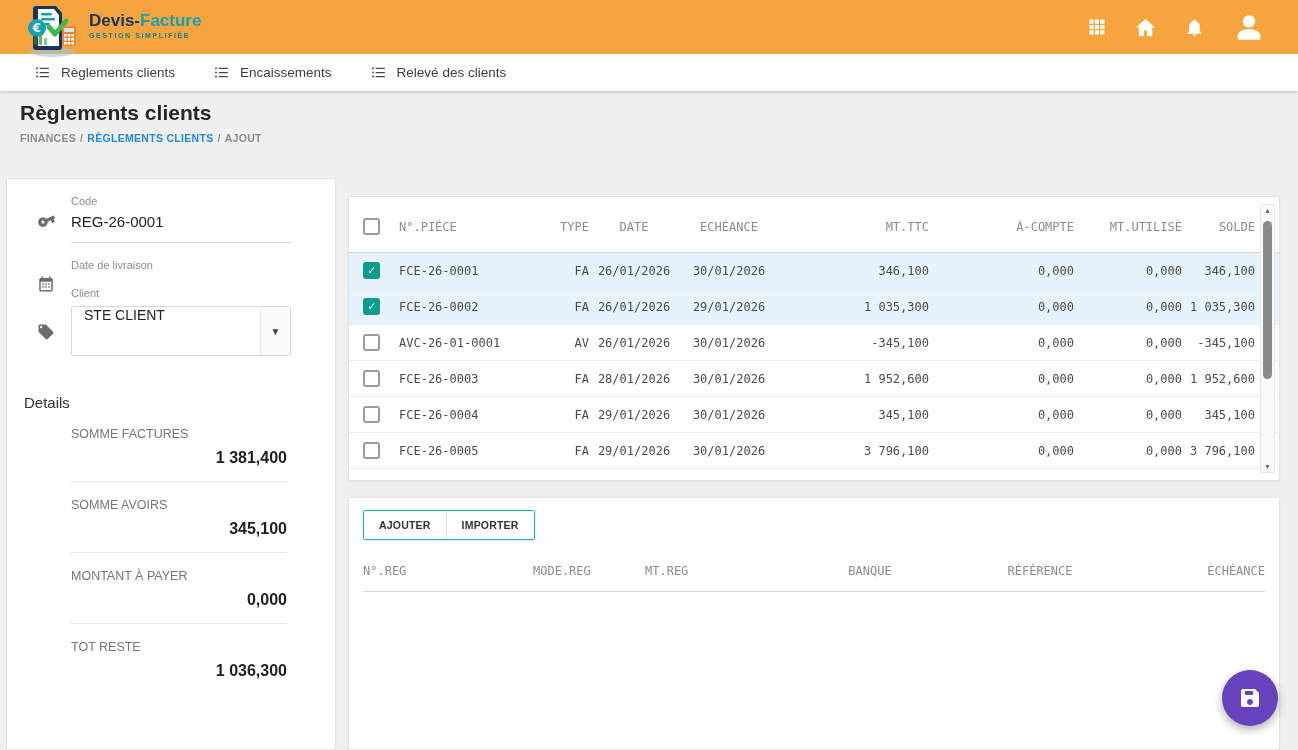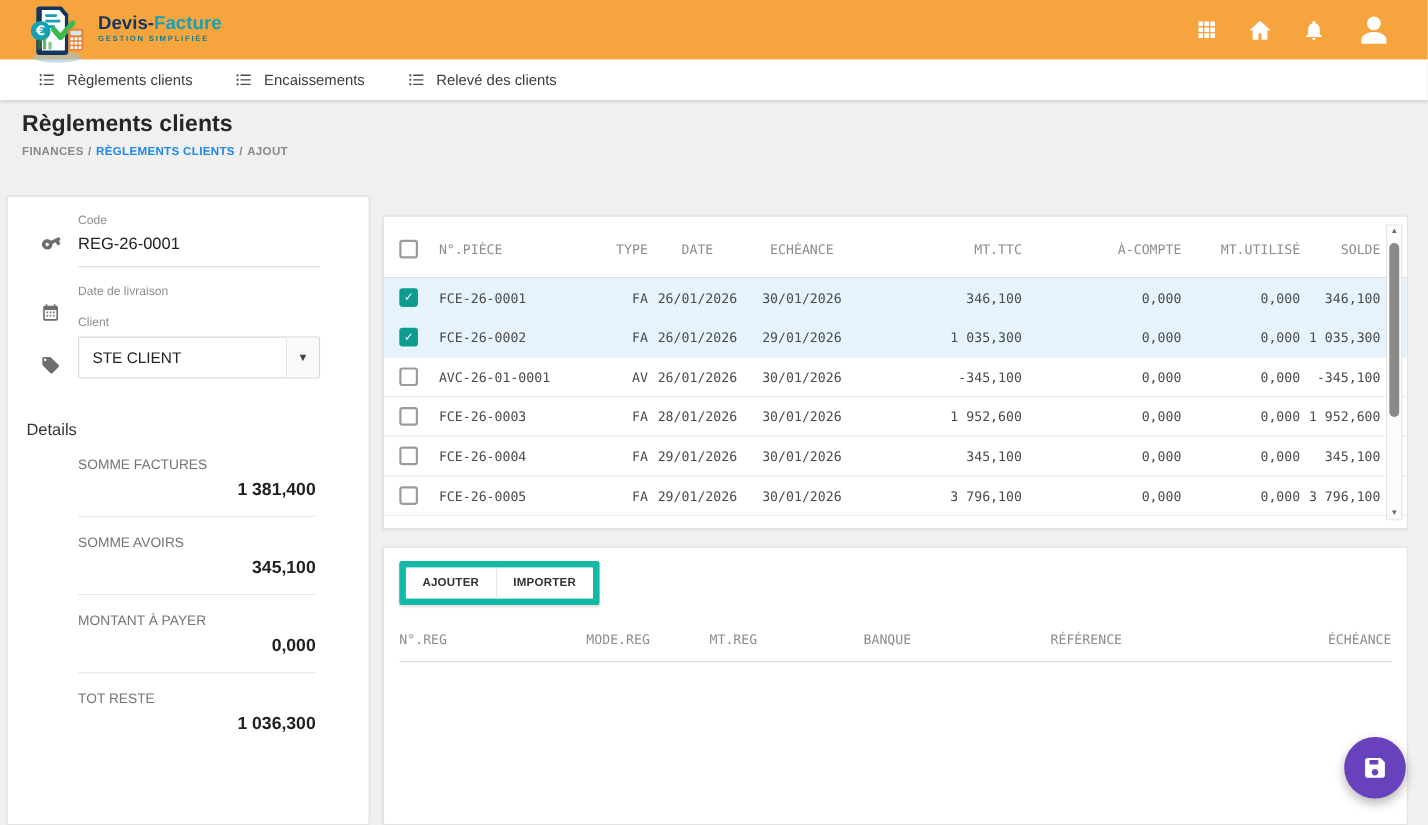--- a/index.html
+++ b/index.html
@@ -48,21 +48,21 @@
   .card-bottom { left:348px; top:497px; width:932px; height:253px; }
 
   
   .field { position:relative; padding:16px 44px 0 64px; }
   .field-icon { position:absolute; left:30px; top:32px; }
   .field-icon svg { fill:#6d6d6d; }
   .field-label { font-size:11px; color:#8d8d8d; }
   .field-value { font-size:15px; color:#222; margin-top:6px; padding-bottom:12px; border-bottom:1px solid #dcdcdc; }
   .select-field .field-label { margin-bottom:7px; }
   .select-box {
-    display:flex; align-items:center; border:1px solid #d9d9d9; height:38px;
+    display:flex; align-items:flex-start; border:1px solid #d9d9d9; height:50px;
     background:#fff; cursor:pointer; border-radius:2px;gap:16px;
   }
   .select-value { flex:1; padding-left:12px; font-size:14px; color:#222; }
   .select-arrow {
     width:30px; height:100%; display:flex; align-items:center; justify-content:center;
     border-left:1px solid #e6e6e6; background:#fafafa; color:#444; font-size:10px;
   }
 
   .details { margin-top:38px; }
   .details-heading { font-size:15px; color:#333; margin-left:17px; }
@@ -99,36 +99,36 @@
     position:absolute; top:7px; right:4px; bottom:7px; width:15px;
     background:#fbfbfb; border:1px solid #e4e4e4; border-radius:1px;
   }
   .vs-arrow { position:absolute; left:0; width:100%; text-align:center; font-size:7px; color:#666; cursor:pointer; }
   .vs-up { top:2px; } .vs-down { bottom:2px; }
   .vs-thumb { position:absolute; left:2px; top:16px; width:9px; height:158px; background:#8a8a8a; border-radius:5px; cursor:grab; }
 
   
   .btn-group {
     display:inline-flex; margin:12px 0 0 14px; background:#fff;
-    border:6px solid #14b8a6; border-radius:2px; overflow:hidden;
+    border:1px solid #14b8a6; border-radius:2px; overflow:hidden;
     box-shadow:0 1px 2px rgba(0,0,0,.12);
   }
   .btn-group button {
     font-family:"Liberation Sans", sans-serif;
     background:#fff; border:none; border-right:1px solid #e2e2e2;
     padding:8px 15px; font-size:10.5px; font-weight:700; color:#333;
     letter-spacing:.2px; cursor:pointer;
   }
   .btn-group button:last-child { border-right:none; }
   .ptable-head {
     display:grid; grid-template-columns:170px 112px 140px 170px 170px 1fr;
     margin:24px 14px 0 14px; padding-bottom:13px; border-bottom:1px solid #d9d9d9;
     font-size:12px; color:#8c8c8c;
   }
-  .p-left { text-align:left; } .p-center { } .p-right { text-align:right; }
+  .p-left { text-align:left; } .p-center { text-align:center; } .p-right { text-align:right; }
 
   
   .fab {
     position:absolute; left:1222px; top:670px; width:56px; height:56px;
     border-radius:50%; background:#6841BD; border:none;
     box-shadow:0 4px 10px rgba(0,0,0,.3); cursor:pointer;
     display:flex; align-items:center; justify-content:center;
   }
   .fab svg { fill:#fff; }
 </style>

